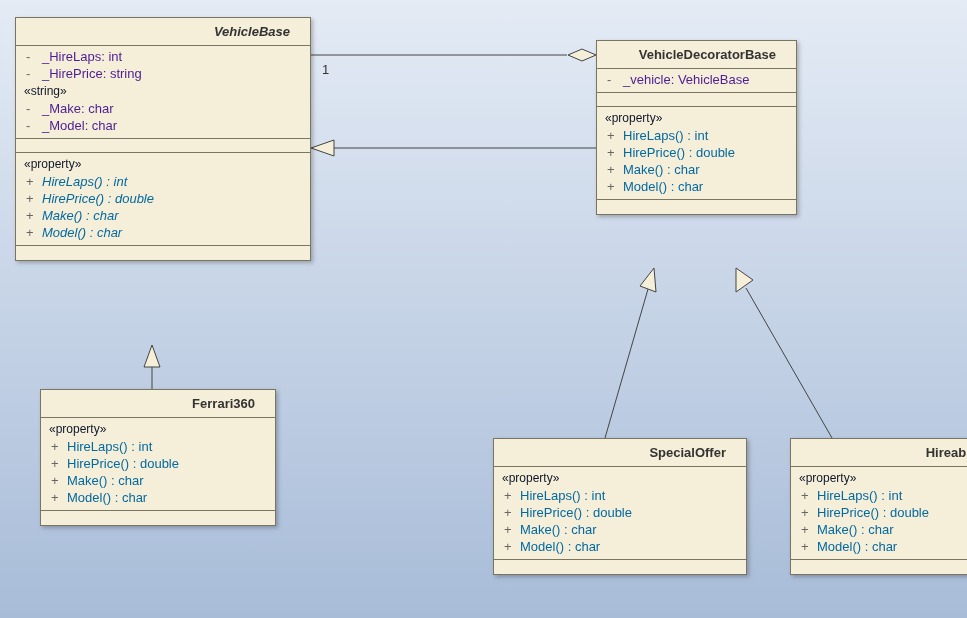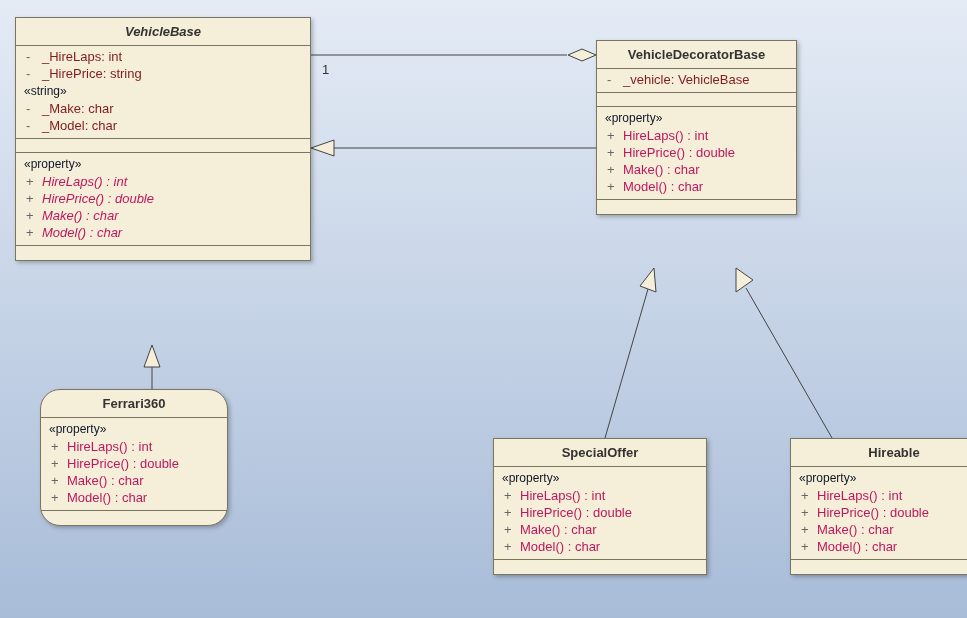--- a/index.html
+++ b/index.html
@@ -14,23 +14,23 @@
     position: relative;
     overflow: hidden;
   }
   .uml-class {
     position: absolute;
     background: #f5eed9;
     border: 1px solid #7a7560;
     box-shadow: 2px 2px 4px rgba(0,0,0,0.25);
   }
   .class-title {
-    text-align: center;
+    text-align: right;
     font-weight: bold;
-    padding: 6px 8px;
+    padding: 6px 20px;
     border-bottom: 1px solid #7a7560;
     color: #333;
   }
   .class-title.abstract { font-style: italic; }
   .section {
     border-bottom: 1px solid #7a7560;
     padding: 2px 0 4px;
   }
   .section:last-child { border-bottom: none; }
   .stereo {
@@ -41,22 +41,22 @@
   .row {
     padding: 1px 10px;
     white-space: nowrap;
     display: flex;
   }
   .vis {
     width: 16px;
     color: #666;
     flex: 0 0 16px;
   }
-  .attr { color: #7f1d1d; }
-  .op { color: #be185d; }
+  .attr { color: #4c1d95; }
+  .op { color: #0369a1; }
   .op.italic { font-style: italic; }
   svg.connectors {
     position: absolute;
     top: 0; left: 0;
     width: 967px; height: 618px;
     pointer-events: none;
   }
   .mult {
     position: absolute;
     font-size: 13px;
@@ -154,21 +154,21 @@
         <span class="op">Make() : char</span>
       </div>
     <div class="row">
         <span class="vis">+</span>
         <span class="op">Model() : char</span>
       </div>
   </div>
   <div class="section" style="height:14px; border-bottom:none;"></div>
 </div>
 
-<div class="uml-class" style="left:40px; top:389px; width:188px;border-radius:20px;">
+<div class="uml-class" style="left:40px; top:389px; width:236px;">
   <div class="class-title">Ferrari360</div>
   <div class="section">
     <div class="stereo">«property»</div>
     <div class="row">
         <span class="vis">+</span>
         <span class="op">HireLaps() : int</span>
       </div>
     <div class="row">
         <span class="vis">+</span>
         <span class="op">HirePrice() : double</span>
@@ -178,21 +178,21 @@
         <span class="op">Make() : char</span>
       </div>
     <div class="row">
         <span class="vis">+</span>
         <span class="op">Model() : char</span>
       </div>
   </div>
   <div class="section" style="height:14px; border-bottom:none;"></div>
 </div>
 
-<div class="uml-class" style="left:493px; top:438px; width:214px;">
+<div class="uml-class" style="left:493px; top:438px; width:254px;">
   <div class="class-title">SpecialOffer</div>
   <div class="section">
     <div class="stereo">«property»</div>
     <div class="row">
         <span class="vis">+</span>
         <span class="op">HireLaps() : int</span>
       </div>
     <div class="row">
         <span class="vis">+</span>
         <span class="op">HirePrice() : double</span>

